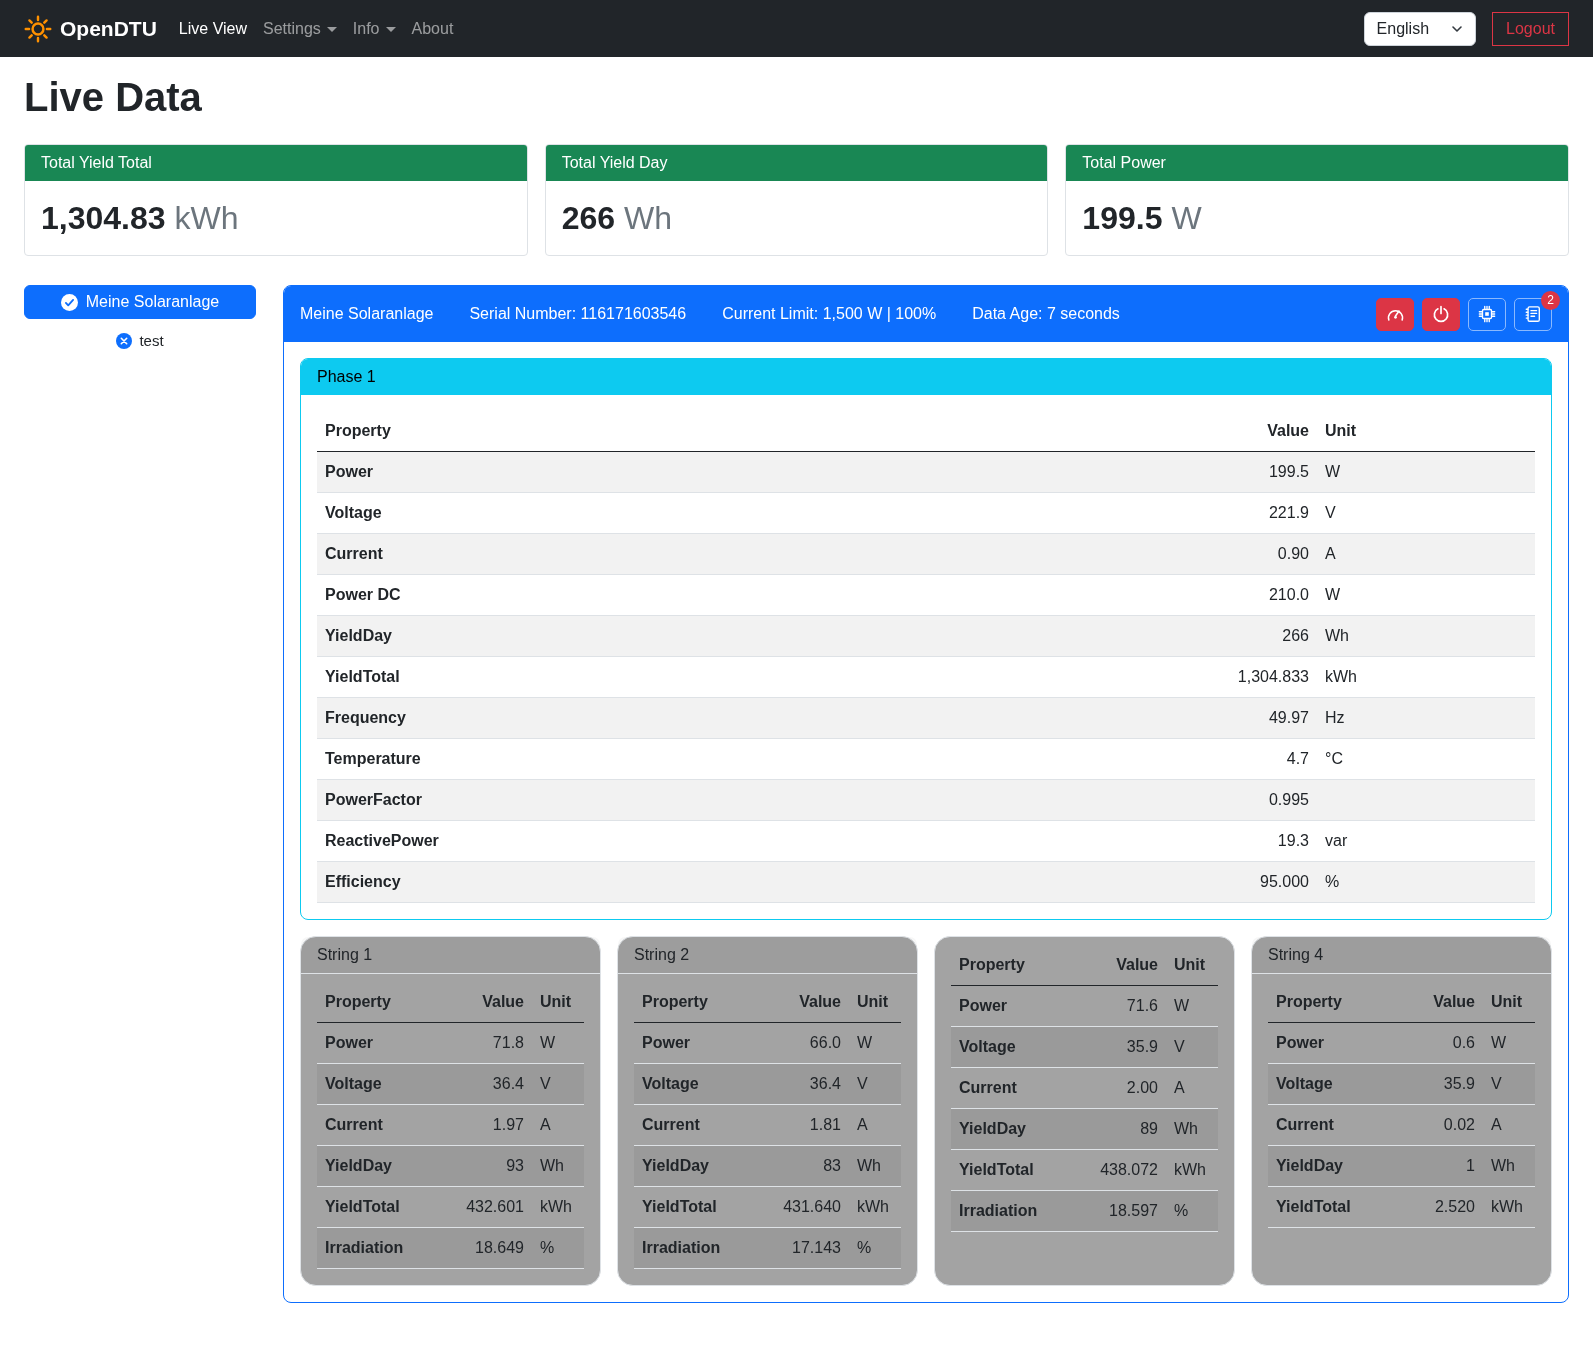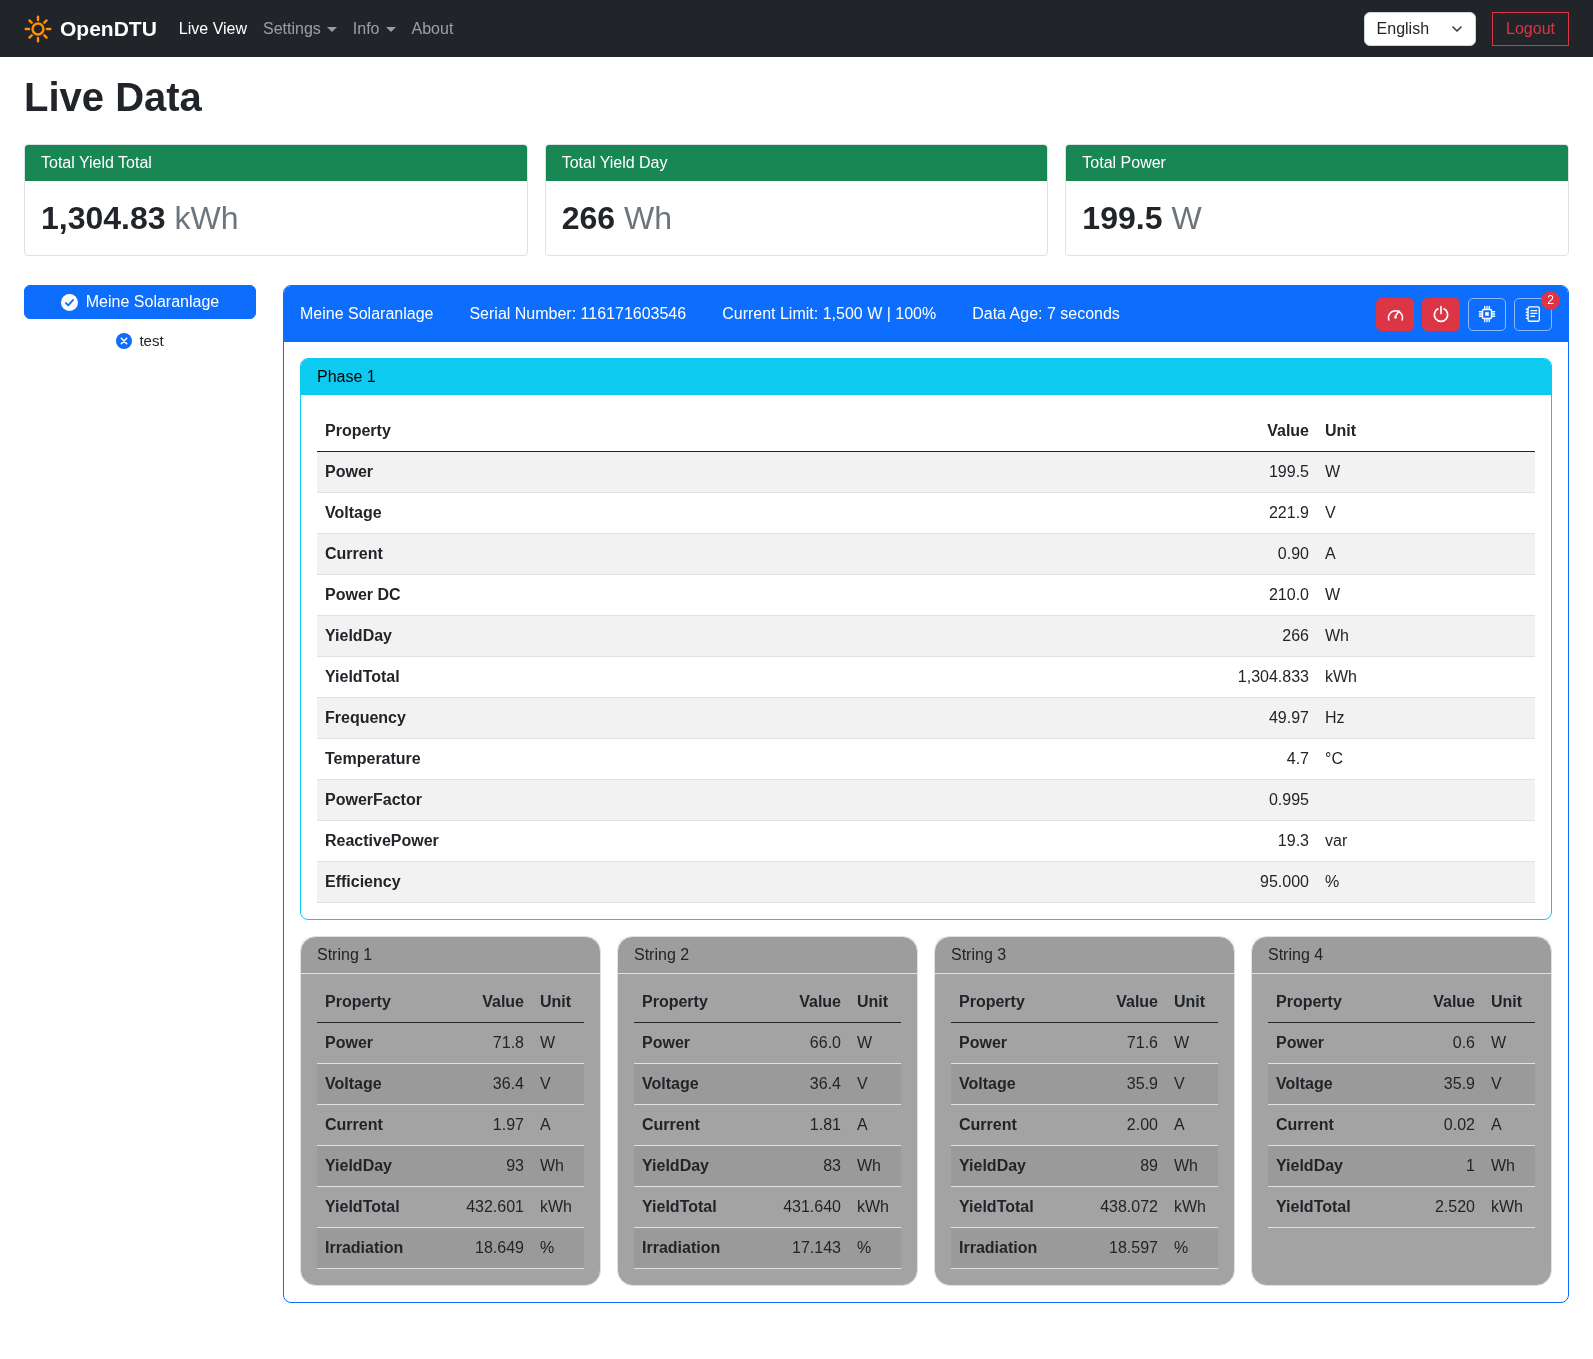--- a/index.html
+++ b/index.html
@@ -347,21 +347,20 @@
                     <tr>
                       <td class="cell-prop">Irradiation</td>
                       <td class="col-value">17.143</td>
                       <td class="col-unit">%</td>
                     </tr>
                   </tbody>
                 </table>
               </div>
             </div>
             <div class="string-card">
-              <div class="string-header">String 3</div>
               <div class="string-body">
                 <table class="data-table stripe-even unit-narrow">
                   <thead>
                     <tr>
                       <th class="col-prop">Property</th>
                       <th class="col-value">Value</th>
                       <th class="col-unit">Unit</th>
                     </tr>
                   </thead>
                   <tbody>

